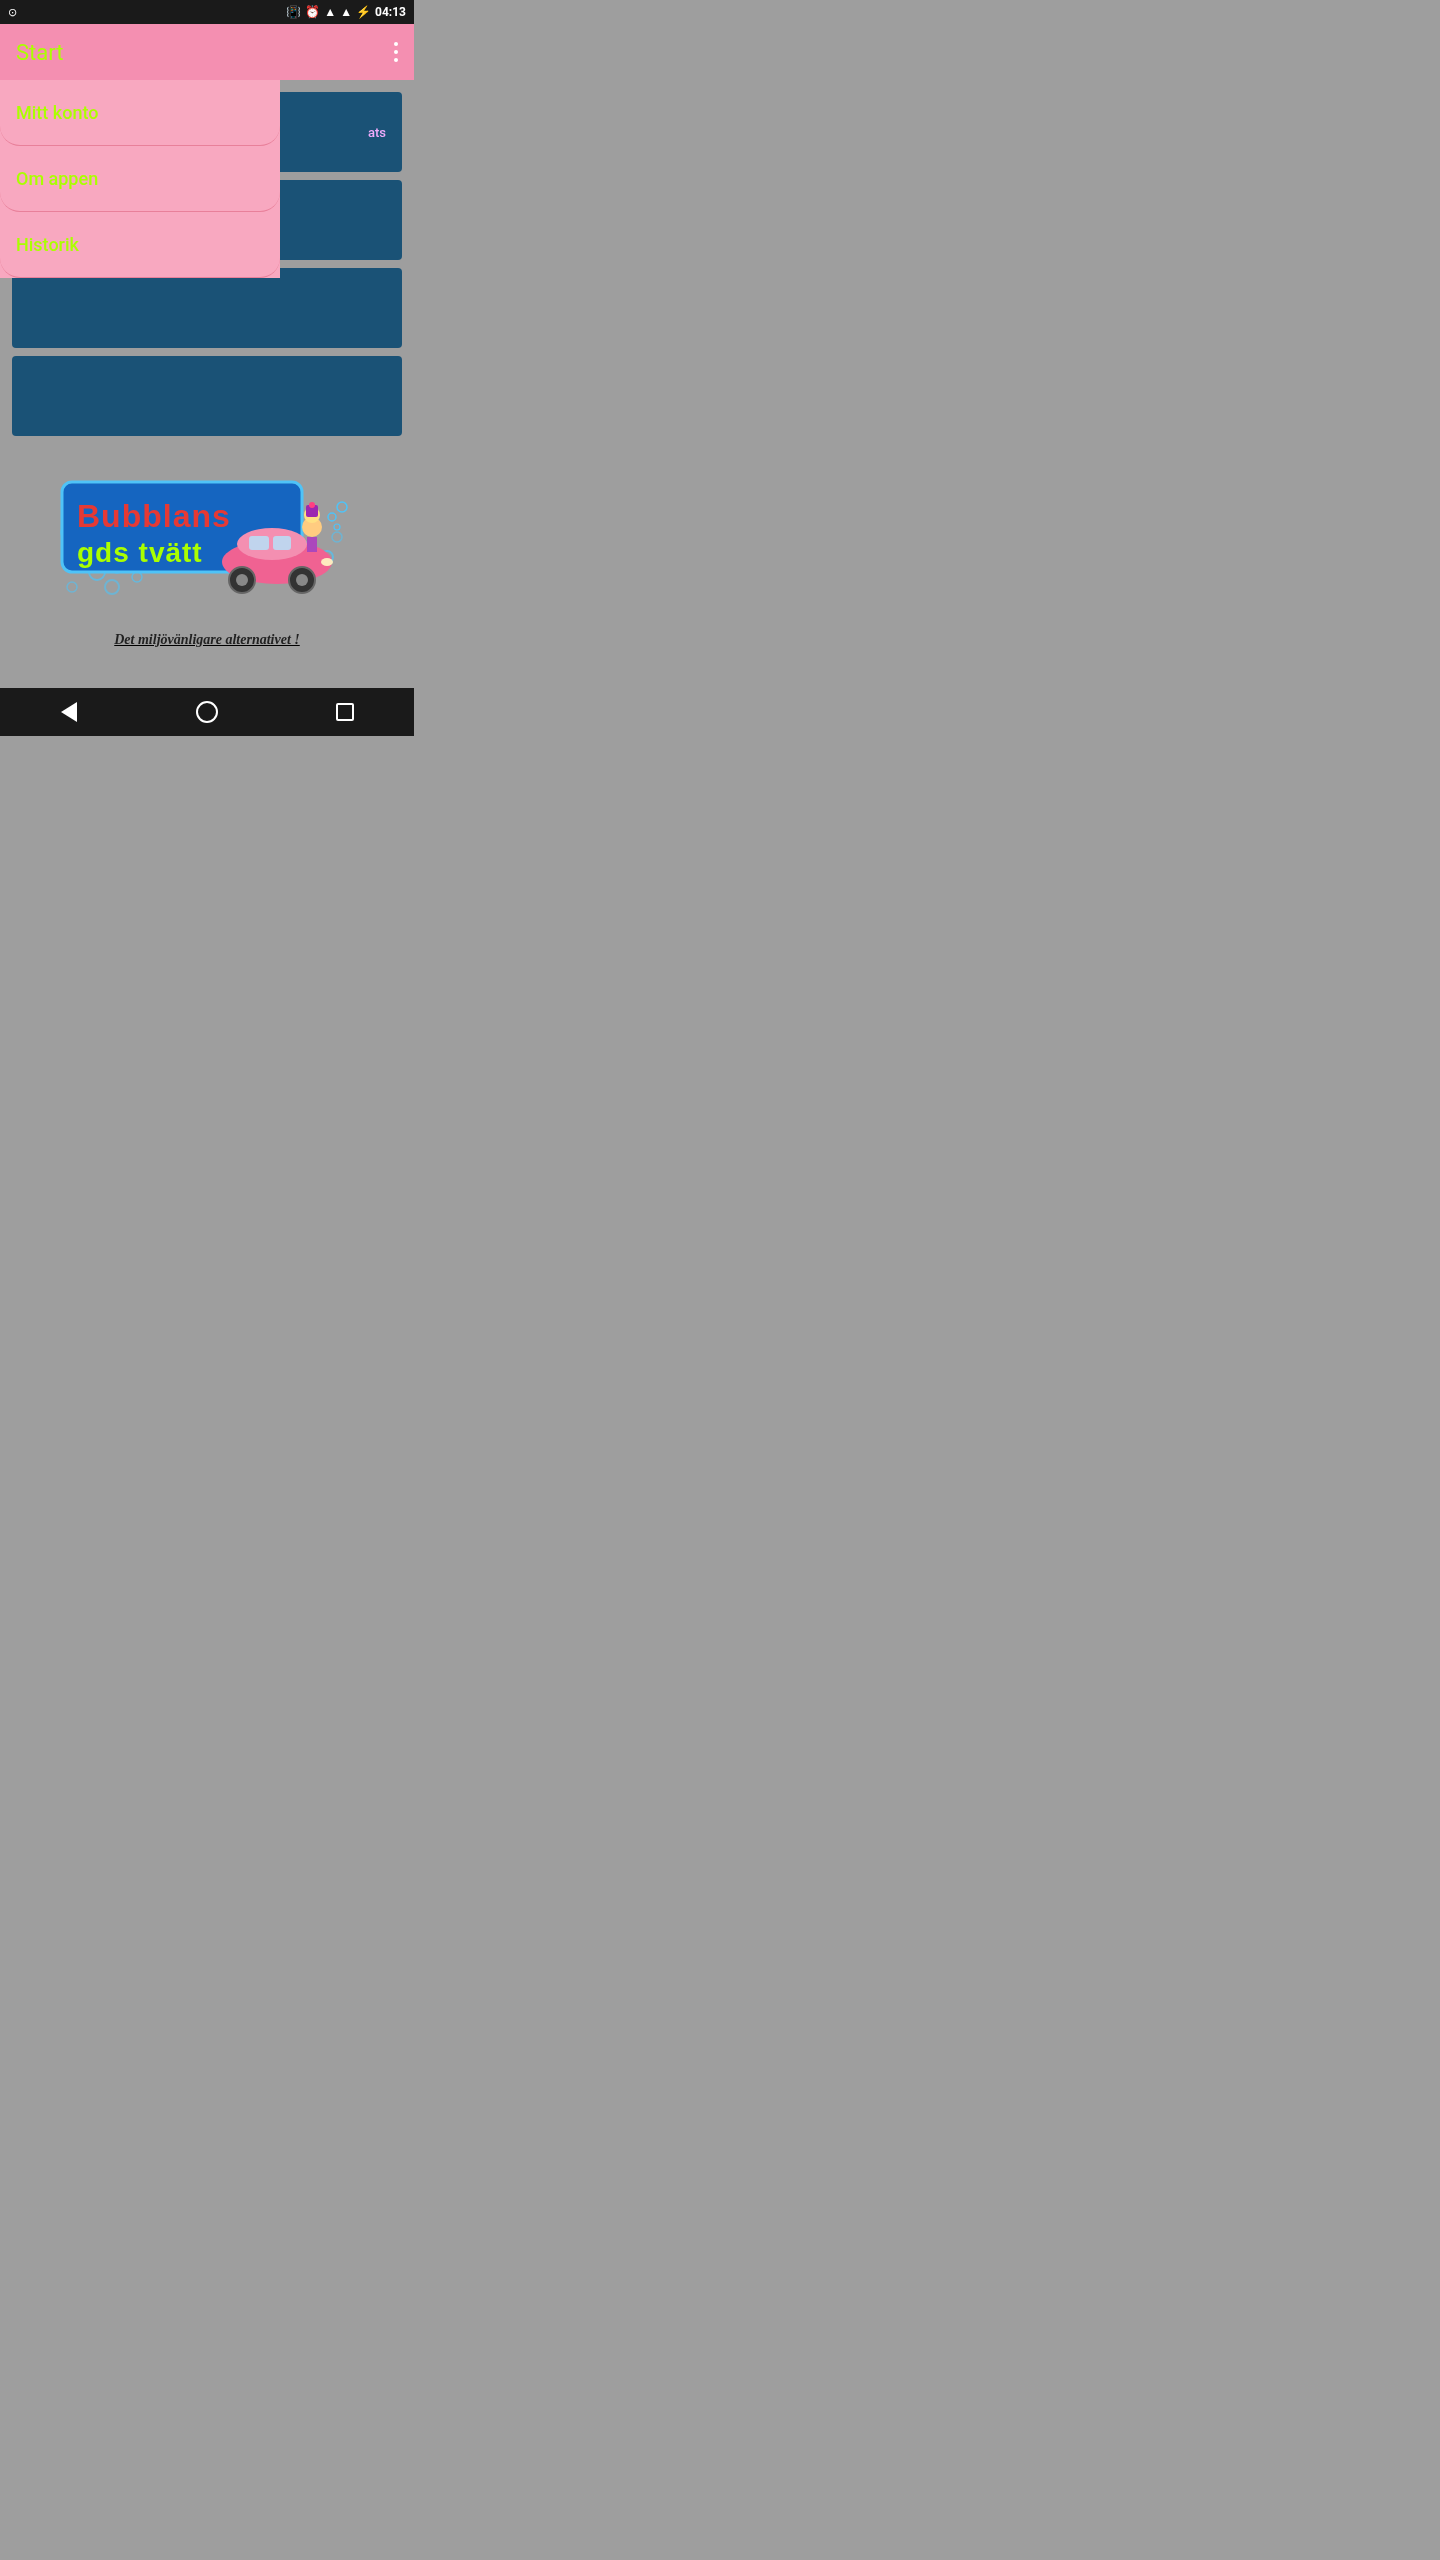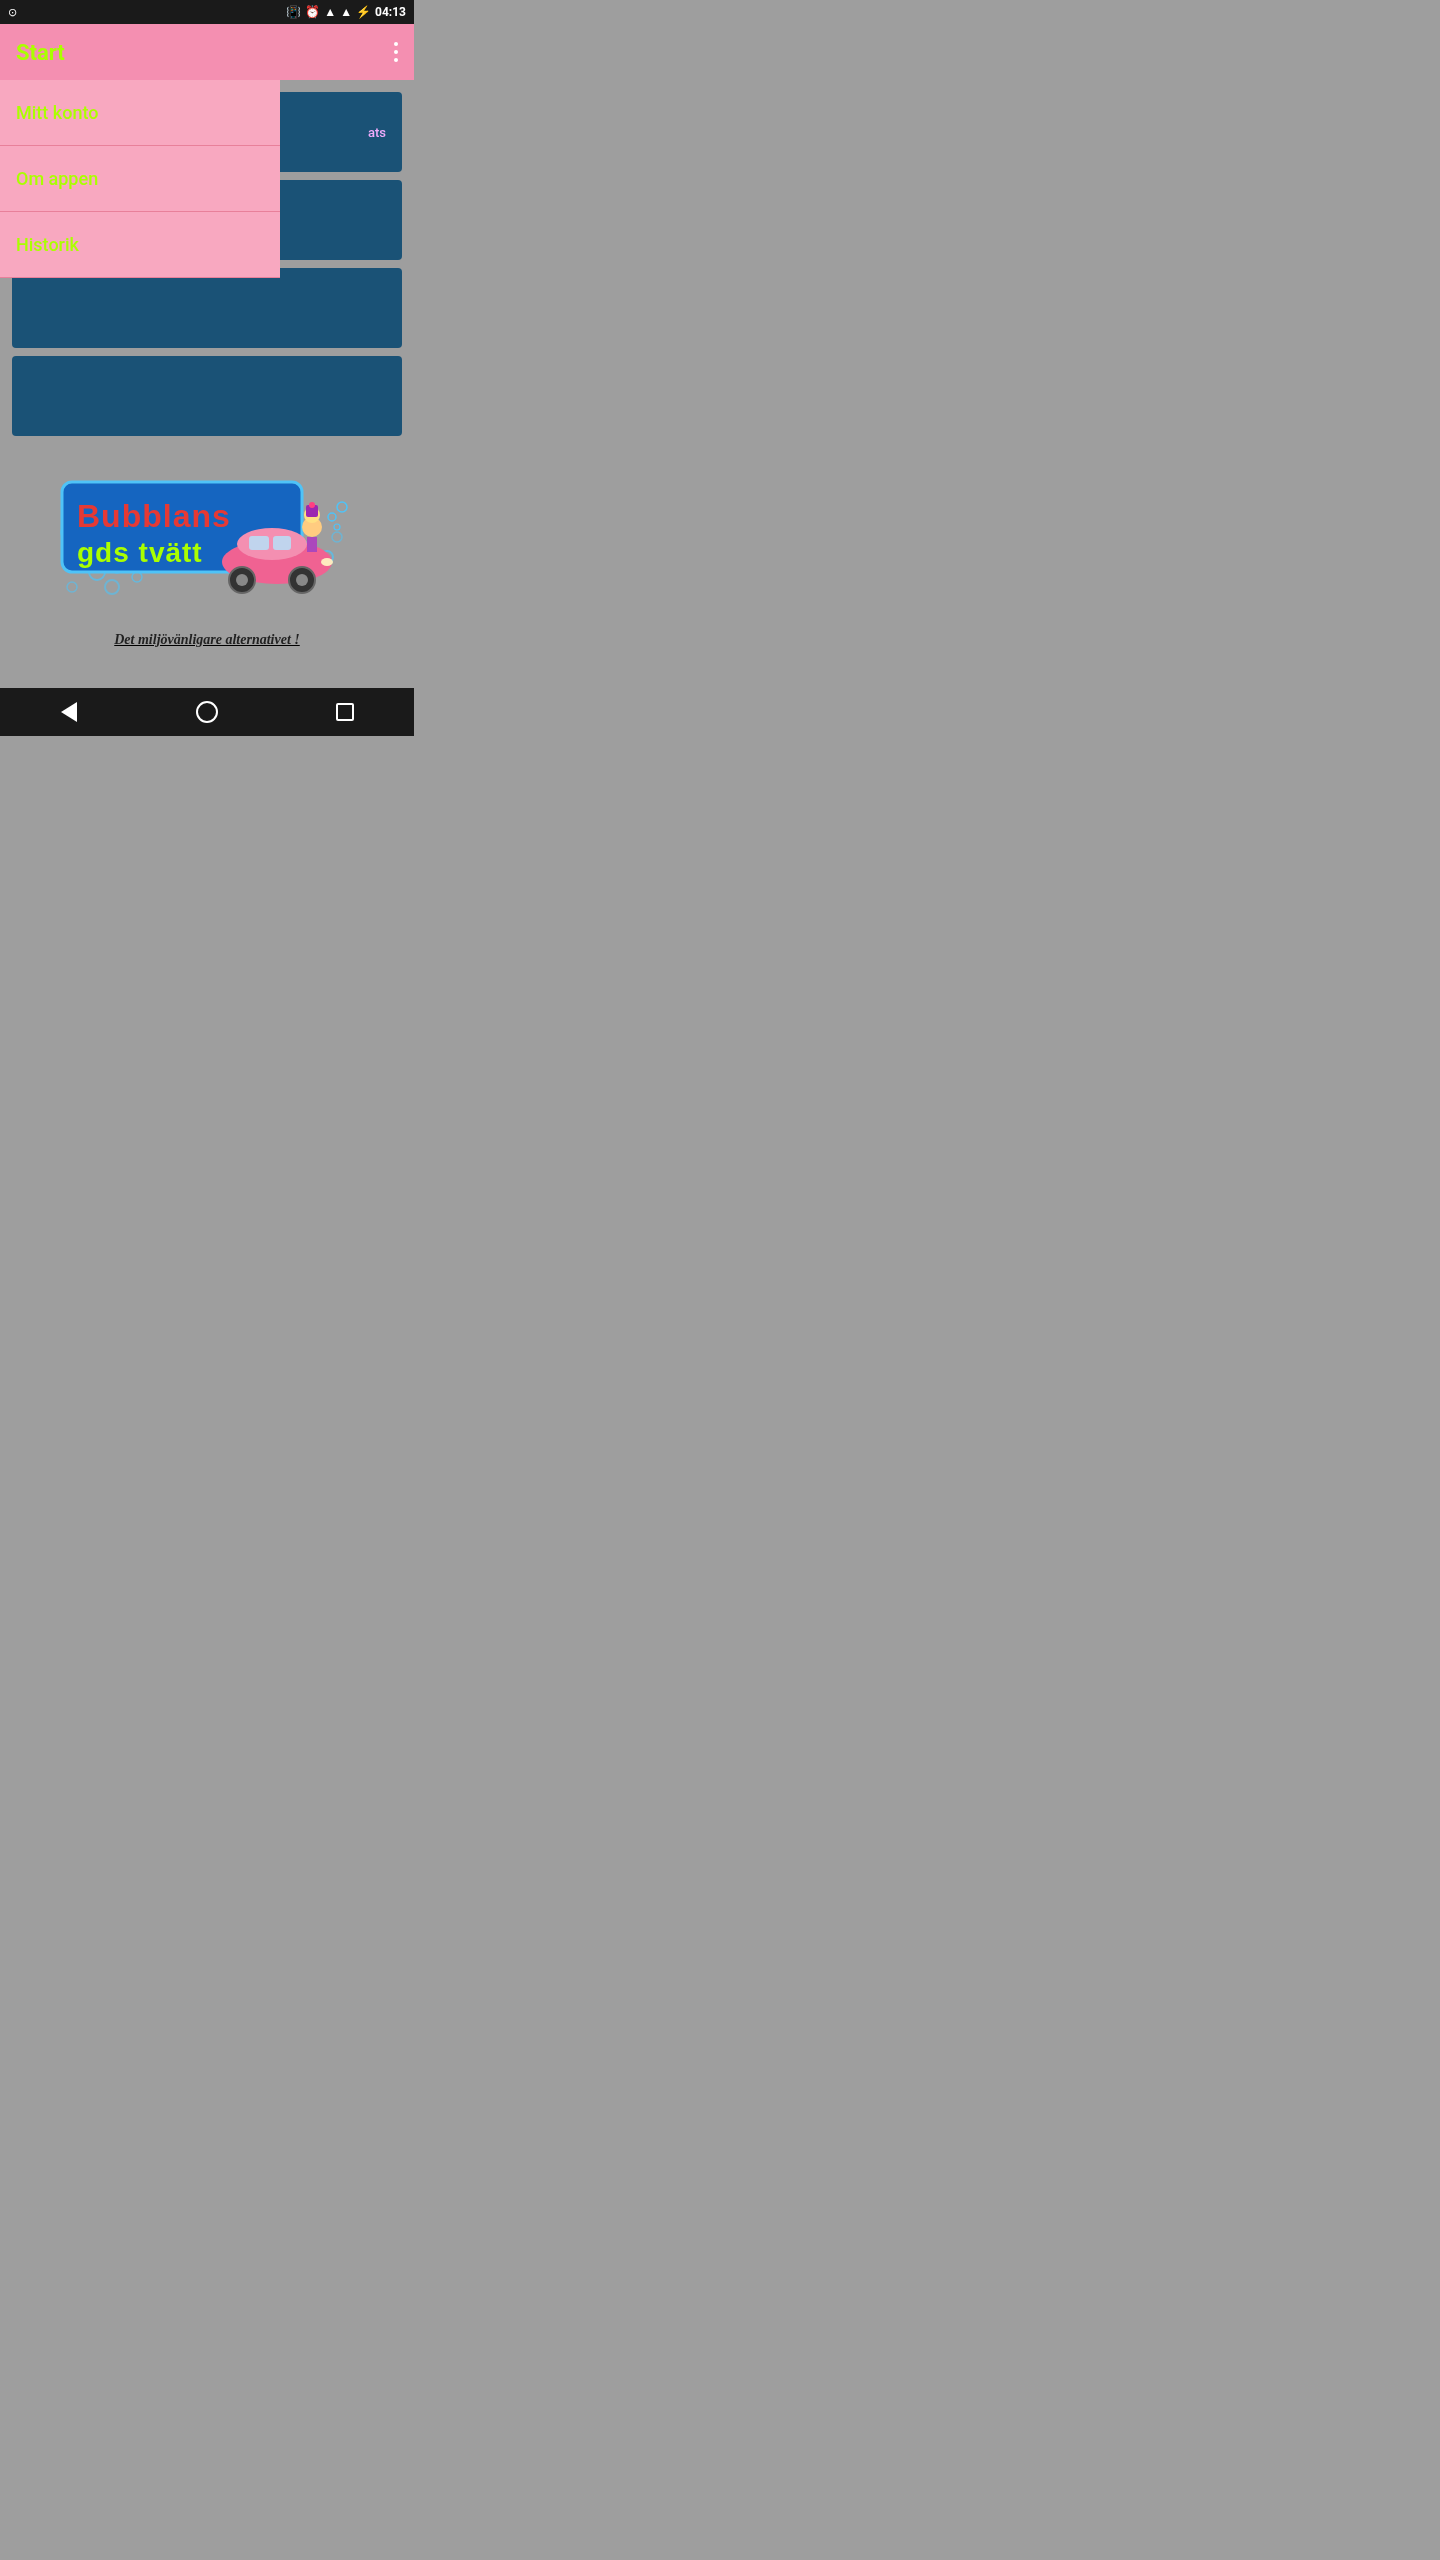--- a/index.html
+++ b/index.html
@@ -48,21 +48,21 @@
       background: #f48fb1;
       display: flex;
       align-items: center;
       justify-content: space-between;
       padding: 0 16px;
     }
 
     .app-bar-title {
       color: #aaff00;
       font-size: 22px;
-      font-weight: bold;
+      font-weight: normal;
     }
 
     .overflow-menu-icon {
       color: white;
       font-size: 22px;
       cursor: pointer;
       display: flex;
       flex-direction: column;
       gap: 4px;
       align-items: center;
@@ -93,20 +93,21 @@
       background: #f8a8c0;
       z-index: 10;
       height: auto;
     }
 
     .drawer-item {
       width: 100%;
       padding: 22px 16px;
       border-bottom: 1px solid #e8809a;
       cursor: pointer;
+      border-radius: 20px;
     }
 
     .drawer-item-label {
       color: #aaff00;
       font-size: 18px;
       font-weight: 500;
     }
 
     
     .teal-buttons {

